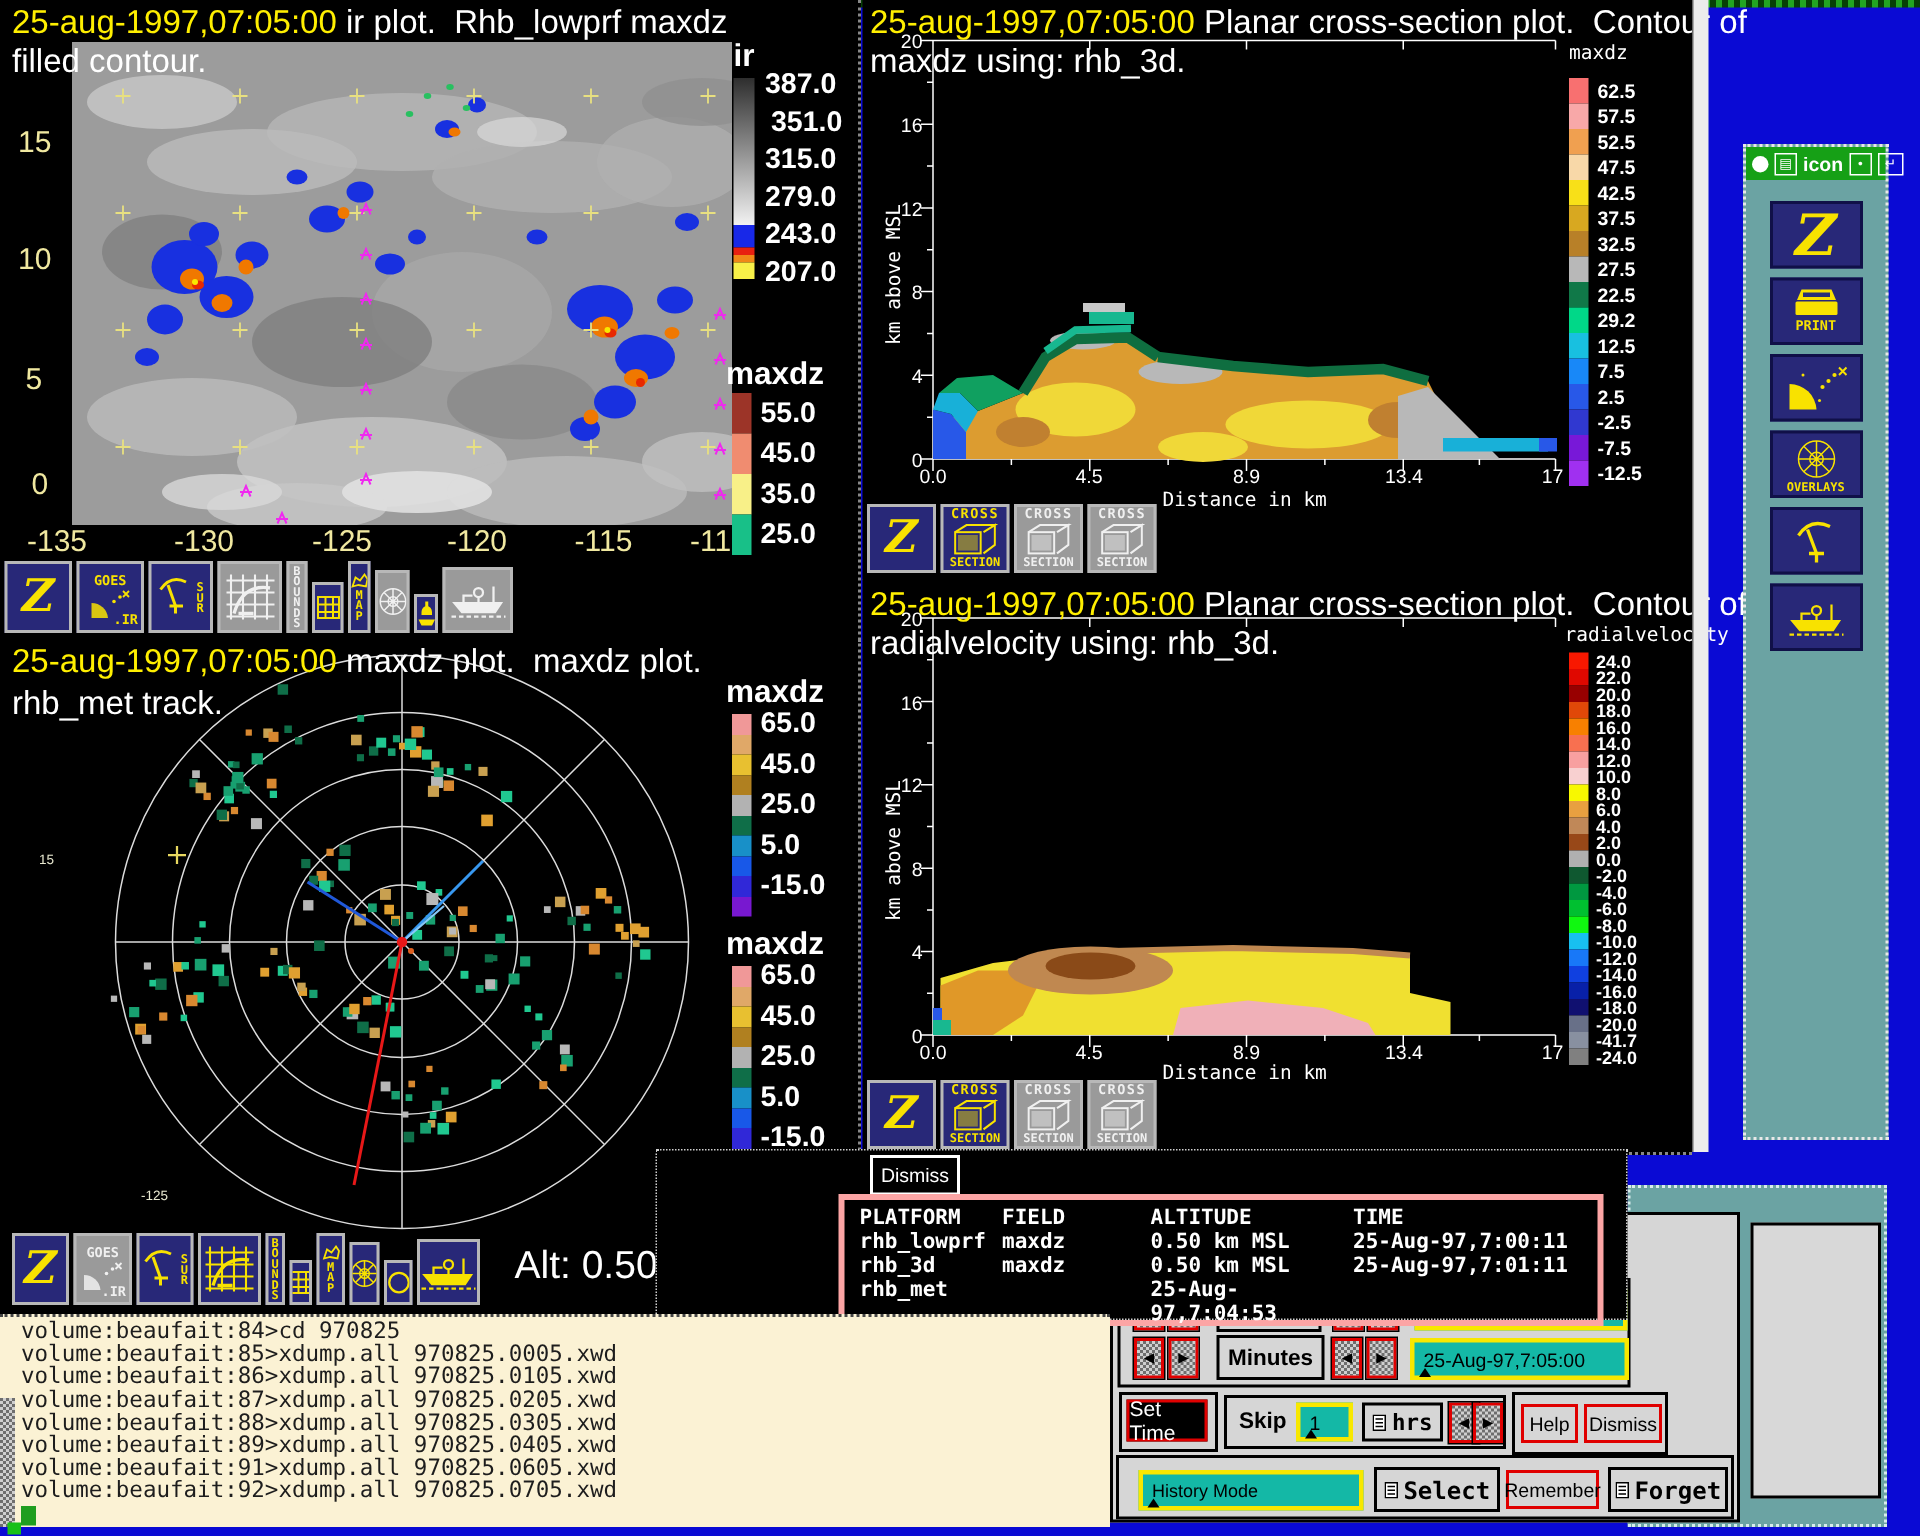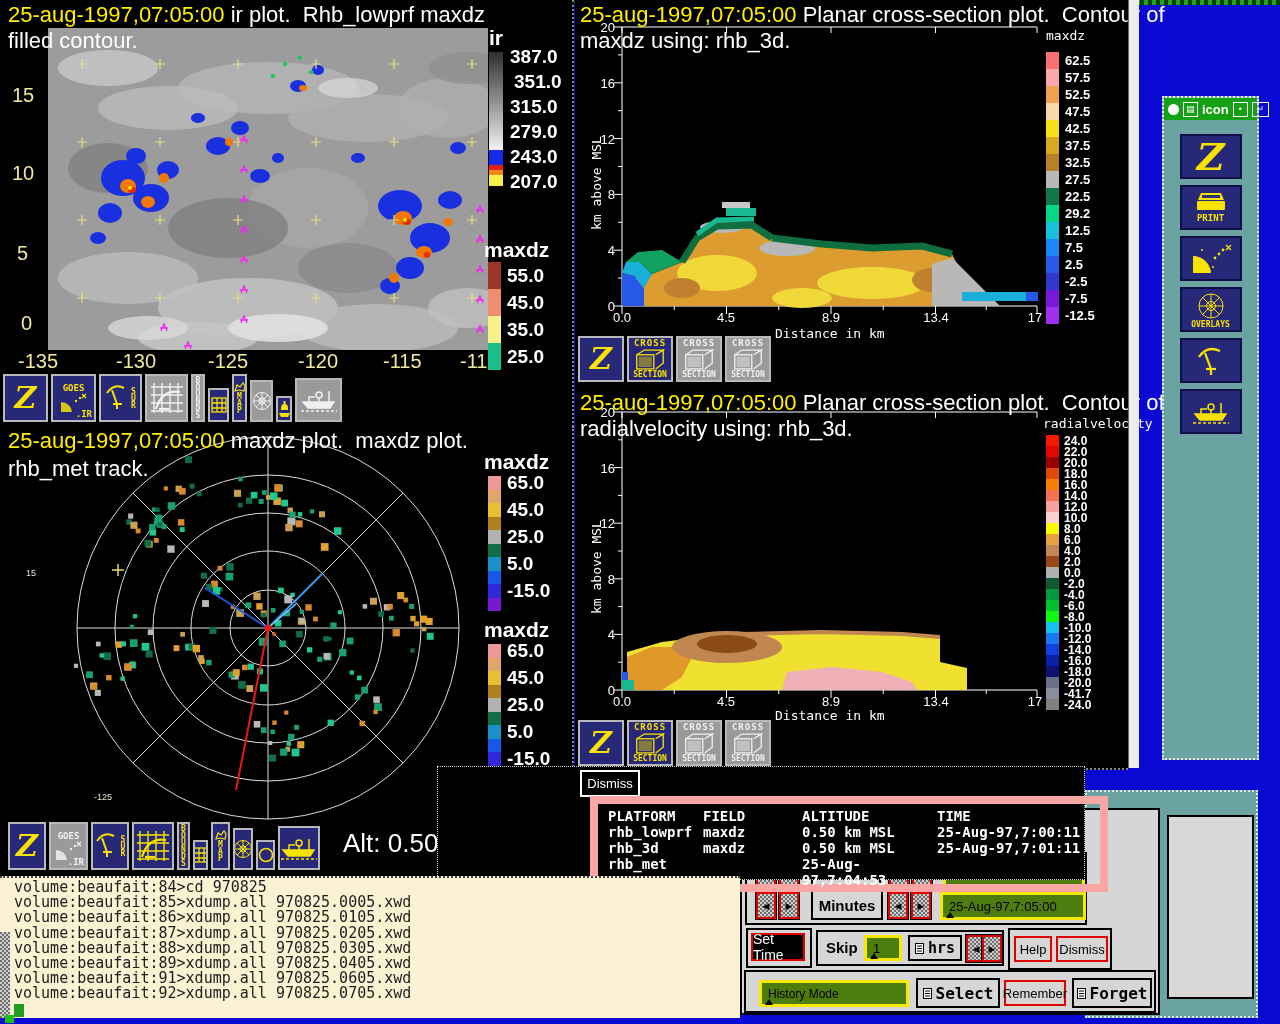--- a/index.html
+++ b/index.html
@@ -39,33 +39,33 @@
   .axlab{position:absolute;color:#fff;font-size:13px;font-family:"DejaVu Sans Mono",monospace}
   .ylabrot{transform:rotate(-90deg);transform-origin:left top}
   
   #terminal{position:absolute;left:0;top:876px;width:740px;height:142px;background:#fbf2d4;
             border-top:2px dotted #444;box-sizing:border-box}
   .tln{font:15px "DejaVu Sans Mono",monospace;color:#1d1d1d;line-height:15.2px;white-space:pre}
   .checker{background:conic-gradient(#cfcfcf 25%,#6e6e6e 0 50%,#cfcfcf 0 75%,#6e6e6e 0);background-size:4px 4px}
   
   #tablewin{position:absolute;left:437px;top:766px;width:648px;height:114px;background:#000;
             border:1px dotted #cfcfcf;box-sizing:border-box}
-  .dtframe{position:absolute;left:152px;top:29px;width:502px;height:80px;border:8px solid #fca5a5}
+  .dtframe{position:absolute;left:121px;top:29px;width:502px;height:80px;border:4px solid #fca5a5}
   .dtrow{display:grid;grid-template-columns:95px 99px 135px auto;padding-left:10px;
          font:bold 14px "DejaVu Sans Mono",monospace;color:#fff;line-height:16px}
   .btn-dismiss-t{position:absolute;left:142px;top:3px;width:56px;height:23px;background:#000;color:#fff;
          border:2px solid #fff;font-size:13px;display:flex;align-items:center;justify-content:center}
   
   #ctrlpanel{position:absolute;left:740px;top:808px;width:420px;height:207px;background:#d6d6d6;
              border:2px solid #000;box-sizing:border-box}
   .grp{position:absolute;border:2px solid #000;box-sizing:border-box}
   .arr{position:absolute;width:20px;height:27px;border:2px solid #e00000;outline:1px solid #000;
        display:flex;align-items:center;justify-content:center;font-family:"DejaVu Sans",sans-serif;
        font-size:9px;color:#000;box-sizing:border-box}
-  .fld-y{position:absolute;border:3px solid #f8e800;background:#4d7c0f;box-sizing:border-box;
+  .fld-y{position:absolute;border:3px solid #f8e800;background:#14b8a6;box-sizing:border-box;
          font-size:13px;color:#000;display:flex;align-items:center;padding-left:6px}
   .caret{position:absolute;left:3px;bottom:-1px;width:0;height:0;border-left:4px solid transparent;
          border-right:4px solid transparent;border-bottom:6px solid #000}
   .cbtn{position:absolute;background:#d6d6d6;border:2px solid #000;box-sizing:border-box;color:#000;
         display:flex;align-items:center;justify-content:center;gap:4px}
   .cbtn.red{border:2px solid #e00000}
   .blab{font-weight:bold;font-size:15px;color:#000}
   .mono-b{font:bold 15px "DejaVu Sans Mono",monospace}
   
   #iconpanel{position:absolute;left:1162px;top:96px;width:97px;height:664px;background:#6ba3a3;

